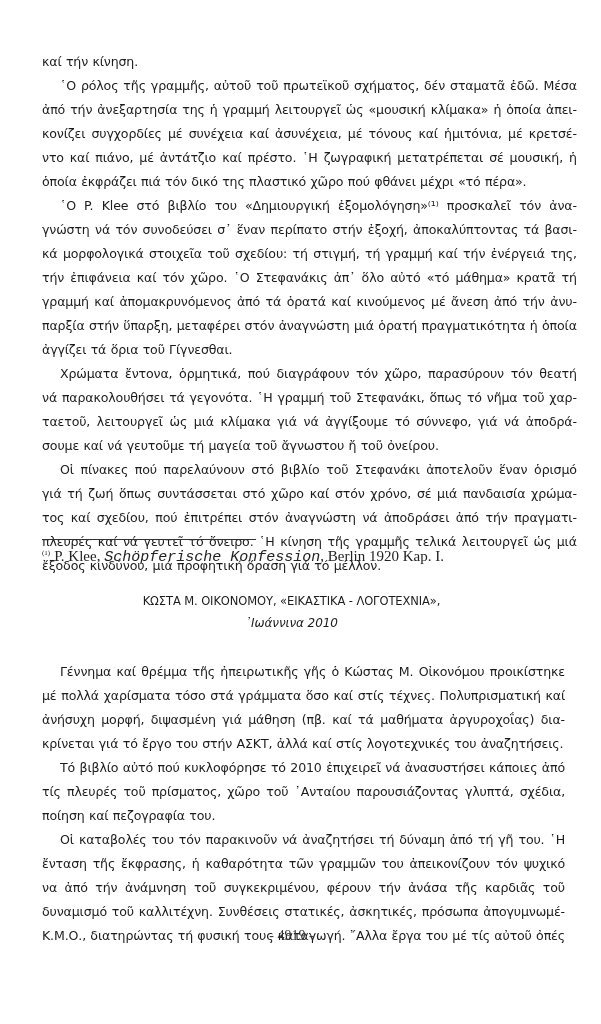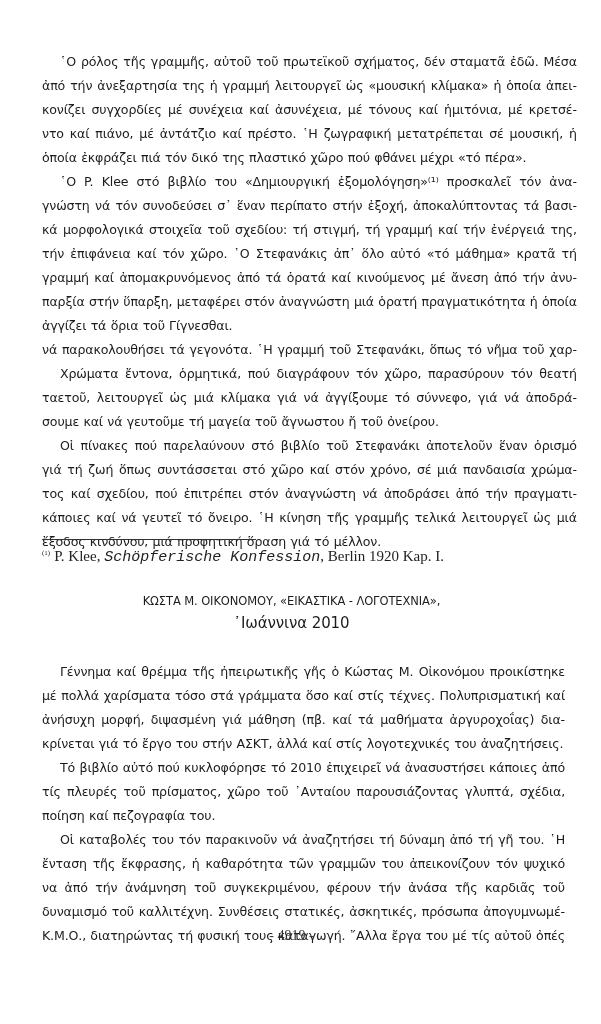--- a/index.html
+++ b/index.html
@@ -21,59 +21,62 @@
   .footnote {
     position: absolute; top: 542px; left: 0;
     font-family: "Liberation Serif", serif; font-size: 15px; line-height: 22px; color: #222;
   }
   .footnote sup { font-size: 7px; vertical-align: 6px; margin-right: 4px; }
   .footnote i { font-style: italic; font-family: Liberation Mono, monospace; }
   .heading {
     position: absolute; top: 590px; left: 0; width: 499px; text-align: center;
     font-family: "DejaVu Sans", sans-serif; font-size: 11.5px; line-height: 22px; letter-spacing: -0.1px;
   }
-  .heading .place { font-size: 15px; }
+  .heading .place { font-style: italic; font-size: 12px; }
   .block2 { position: absolute; top: 660px; }
   .pagenum {
     position: absolute; top: 928px; left: 0; width: 499px; text-align: center;
     font-family: "Liberation Serif", serif; font-size: 14px; color: #333;
   }
 </style>
 </head>
 <body>
 
 <div class="page">
   <div class="text block1" id="section1">
+      <div>
+        <span class="line last">καί τήν κίνηση.</span>
+      </div>
       <div>
         <span class="line indent">῾Ο ρόλος τῆς γραμμῆς, αὐτοῦ τοῦ πρωτεϊκοῦ σχήματος, δέν σταματᾶ ἐδῶ. Μέσα</span>
         <span class="line">ἀπό τήν ἀνεξαρτησία της ἡ γραμμή λειτουργεῖ ὡς «μουσική κλίμακα» ἡ ὁποία ἀπει-</span>
         <span class="line">κονίζει συγχορδίες μέ συνέχεια καί ἀσυνέχεια, μέ τόνους καί ἡμιτόνια, μέ κρετσέ-</span>
         <span class="line">ντο καί πιάνο, μέ ἀντάτζιο καί πρέστο. ῾Η ζωγραφική μετατρέπεται σέ μουσική, ἡ</span>
         <span class="line last">ὁποία ἐκφράζει πιά τόν δικό της πλαστικό χῶρο πού φθάνει μέχρι «τό πέρα».</span>
       </div>
       <div>
         <span class="line indent">῾Ο P. Klee στό βιβλίο του «Δημιουργική ἐξομολόγηση»⁽¹⁾ προσκαλεῖ τόν ἀνα-</span>
         <span class="line">γνώστη νά τόν συνοδεύσει σ᾽ ἕναν περίπατο στήν ἐξοχή, ἀποκαλύπτοντας τά βασι-</span>
         <span class="line">κά μορφολογικά στοιχεῖα τοῦ σχεδίου: τή στιγμή, τή γραμμή καί τήν ἐνέργειά της,</span>
         <span class="line">τήν ἐπιφάνεια καί τόν χῶρο. ῾Ο Στεφανάκις ἀπ᾽ ὅλο αὐτό «τό μάθημα» κρατᾶ τή</span>
         <span class="line">γραμμή καί ἀπομακρυνόμενος ἀπό τά ὁρατά καί κινούμενος μέ ἄνεση ἀπό τήν ἀνυ-</span>
         <span class="line">παρξία στήν ὕπαρξη, μεταφέρει στόν ἀναγνώστη μιά ὁρατή πραγματικότητα ἡ ὁποία</span>
         <span class="line last">ἀγγίζει τά ὅρια τοῦ Γίγνεσθαι.</span>
       </div>
       <div>
+        <span class="line indent">Χρώματα ἔντονα, ὁρμητικά, πού διαγράφουν τόν χῶρο, παρασύρουν τόν θεατή</span>
         <span class="line">νά παρακολουθήσει τά γεγονότα. ῾Η γραμμή τοῦ Στεφανάκι, ὅπως τό νῆμα τοῦ χαρ-</span>
-        <span class="line indent">Χρώματα ἔντονα, ὁρμητικά, πού διαγράφουν τόν χῶρο, παρασύρουν τόν θεατή</span>
         <span class="line">ταετοῦ, λειτουργεῖ ὡς μιά κλίμακα γιά νά ἀγγίξουμε τό σύννεφο, γιά νά ἀποδρά-</span>
         <span class="line last">σουμε καί νά γευτοῦμε τή μαγεία τοῦ ἄγνωστου ἤ τοῦ ὀνείρου.</span>
       </div>
       <div>
         <span class="line indent">Οἱ πίνακες πού παρελαύνουν στό βιβλίο τοῦ Στεφανάκι ἀποτελοῦν ἕναν ὁρισμό</span>
         <span class="line">γιά τή ζωή ὅπως συντάσσεται στό χῶρο καί στόν χρόνο, σέ μιά πανδαισία χρώμα-</span>
         <span class="line">τος καί σχεδίου, πού ἐπιτρέπει στόν ἀναγνώστη νά ἀποδράσει ἀπό τήν πραγματι-</span>
-        <span class="line">κάποιες καί νά γευτεῖ τό ὄνειρο. ῾Η κίνηση τῆς γραμμῆς τελικά λειτουργεῖ ὡς μιά</span>
+        <span class="line">πλευρές καί νά γευτεῖ τό ὄνειρο. ῾Η κίνηση τῆς γραμμῆς τελικά λειτουργεῖ ὡς μιά</span>
         <span class="line last">ἔξοδος κινδύνου, μιά προφητική ὅραση γιά τό μέλλον.</span>
       </div>
     </div>
 
   <div class="rule"></div>
   <div class="footnote">
     <sup>(1)</sup><span>P. Klee, </span><i>Schöpferische Konfession</i><span>, Berlin 1920 Kap. I.</span>
   </div>
 
   <div class="heading">

